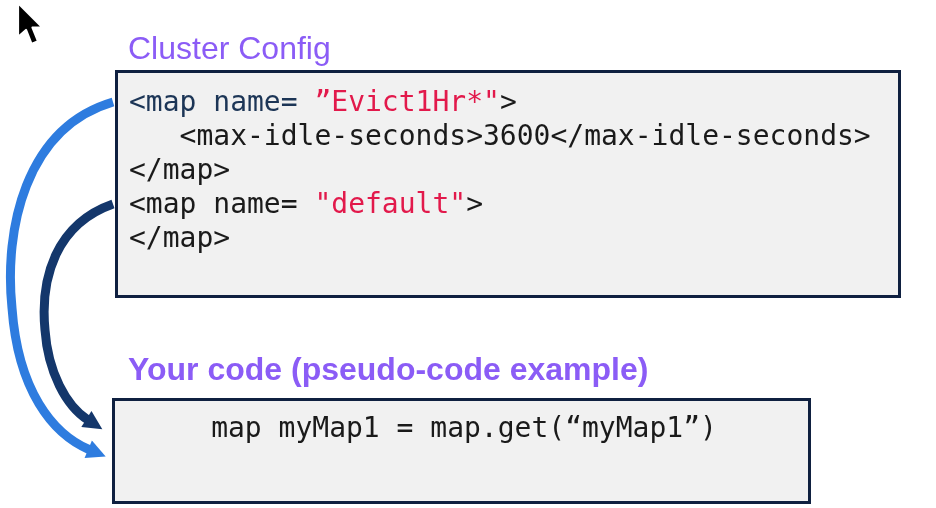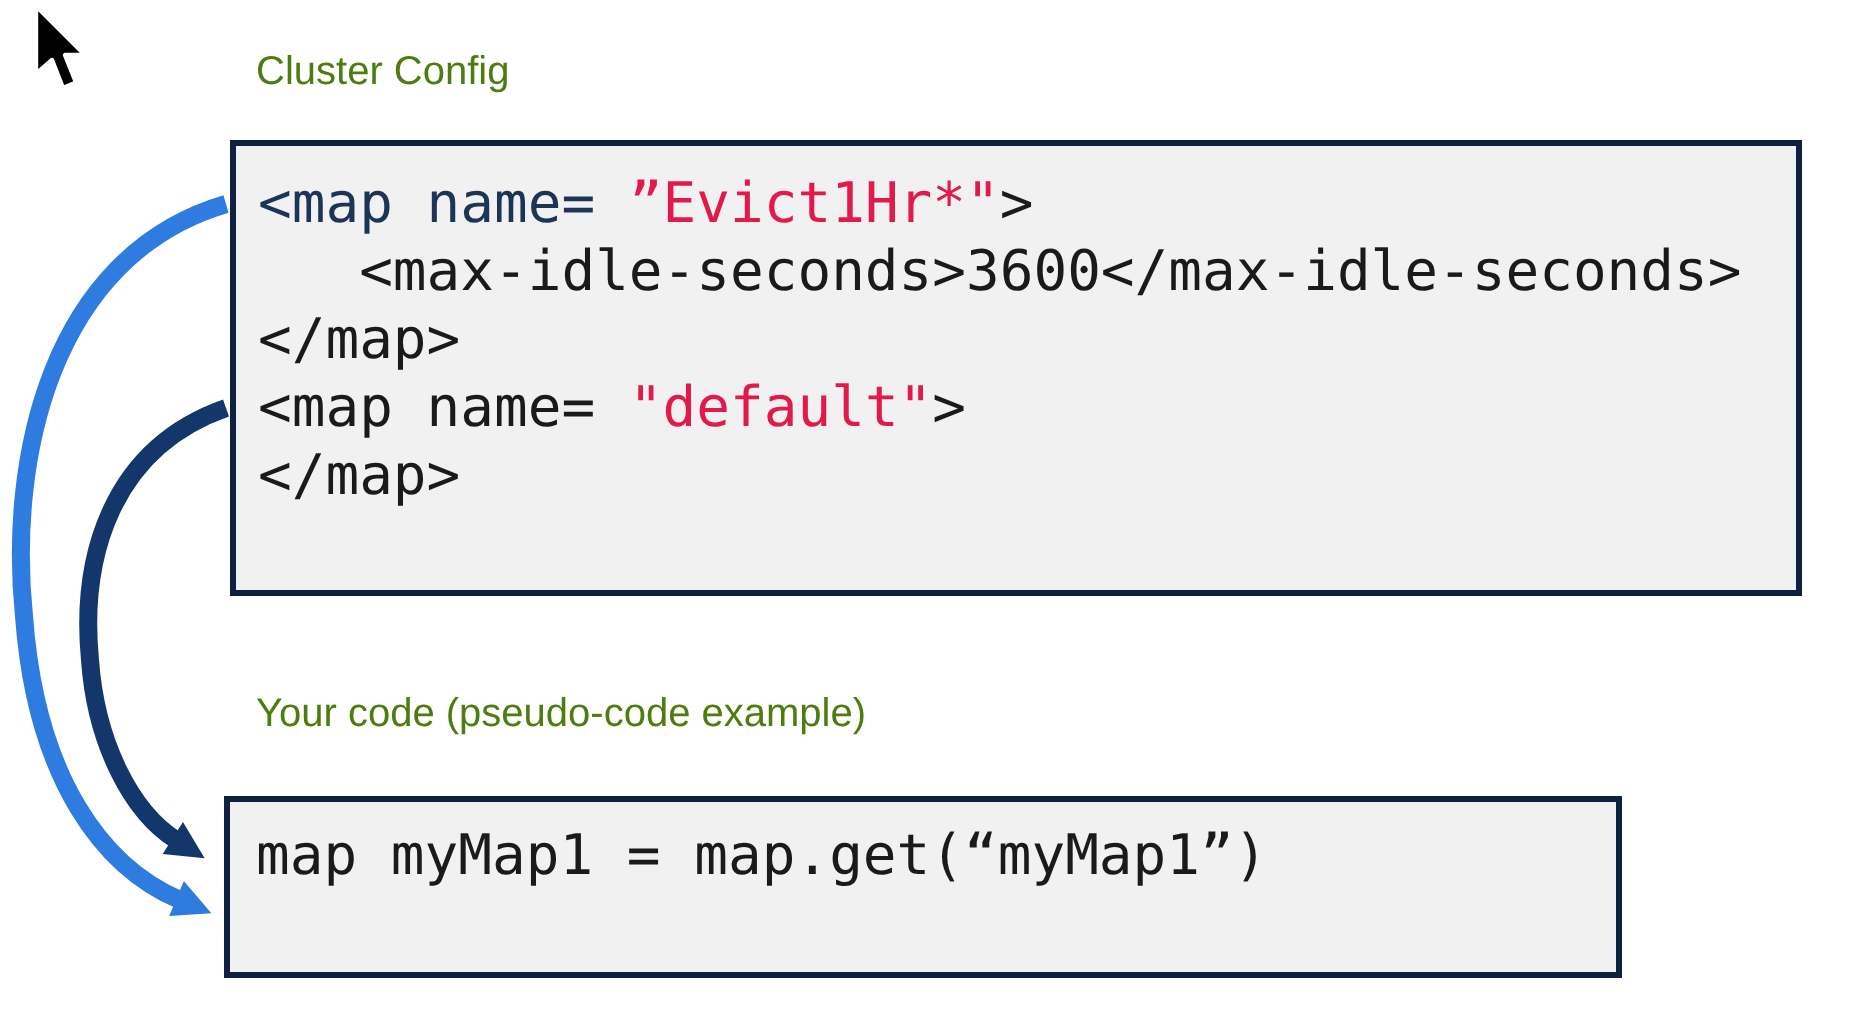--- a/index.html
+++ b/index.html
@@ -3,32 +3,33 @@
 <meta charset="utf-8">
 <style>
   html,body{margin:0;padding:0;}
   body{
     width:936px;height:508px;position:relative;overflow:hidden;
     background:#ffffff;
     font-family:"Liberation Sans",sans-serif;
   }
   .slide-label{
     position:absolute;left:128px;
-    font-size:20px;line-height:34px;color:#4d7c0f;
+    font-size:32px;line-height:34px;color:#8b5cf6;
     white-space:pre;
+    margin-top:12px;
   }
   #label-cluster-config{top:19px;}
-  #label-your-code{top:340px;}
+  #label-your-code{top:340px;font-weight:bold;}
   .code-box{
     position:absolute;box-sizing:border-box;
     background:var(--box-bg);
     border:3px solid var(--box-border);
   }
   #cluster-config-box{left:115px;top:70px;width:786px;height:228px;padding:12px 8px 12px 11px;}
-  #your-code-box{left:112px;top:398px;width:699px;height:91px;padding:10px 8px 10px 13px;}
+  #your-code-box{left:112px;top:398px;width:699px;height:106px;padding:10px 8px 10px 13px;text-align:center;}
   .code-line{
     font-family:"DejaVu Sans Mono","Liberation Mono",monospace;
     font-size:28px;line-height:34px;white-space:pre;
     color:var(--code-black);
   }
   .seg-navy{color:var(--code-navy);}
   .seg-red{color:var(--code-red);}
   .seg-black{color:var(--code-black);}
   #arrow-layer{position:absolute;left:0;top:0;pointer-events:none;}
   #arrow-evict1hr-to-mymap2{stroke:var(--arrow-light-blue);}

